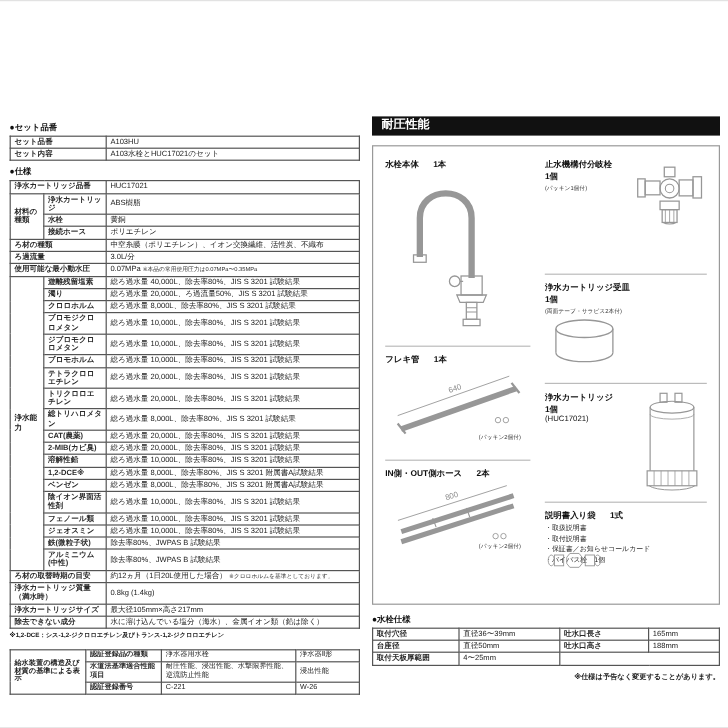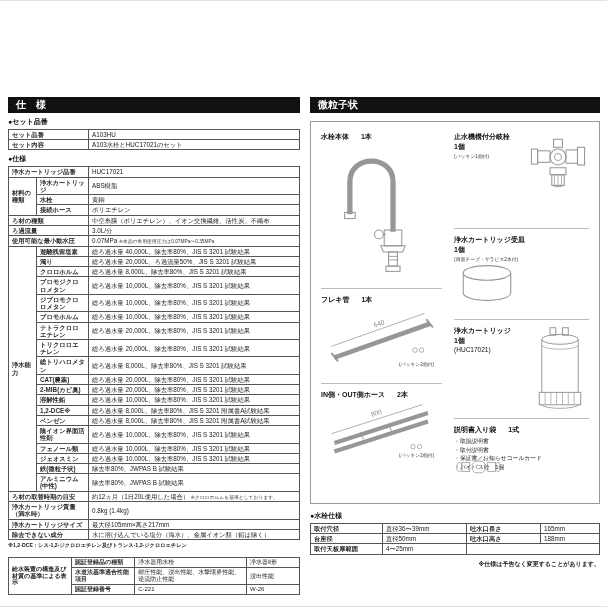--- a/index.html
+++ b/index.html
@@ -56,21 +56,20 @@
   .fspec td{font-size:6.3px;}
   .footnote{font-size:6px;font-weight:bold;text-align:right;margin-top:5px;}
 </style>
 </head>
 <body>
 
 <div class="edge top"></div>
 <div class="edge bottom"></div>
 
 <div class="col-left">
-  <div class="bar">仕　様</div>
 
   <div class="sec-title">●セット品番</div>
   <table class="tbl">
     <colgroup>
         <col style="width:80px">
         <col>
       </colgroup>
     <tbody>
         <tr>
       <td class="lab">セット品番</td>
@@ -245,21 +244,21 @@
     <tr>
       <td class="lab">認証登録番号</td>
       <td>C-221</td>
       <td>W-26</td>
     </tr>
   </tbody>
     </table>
 </div>
 
 <div class="col-right">
-  <div class="bar">微粒子状</div>
+  <div class="bar">耐圧性能</div>
 
   <div class="parts-box">
 
     <div class="pcol left">
       <div class="part" style="height:152px;">
         <div class="part-title">
           <span>水栓本体</span>
           <span class="part-qty">1本</span>
         </div>
         <div class="center-art">

